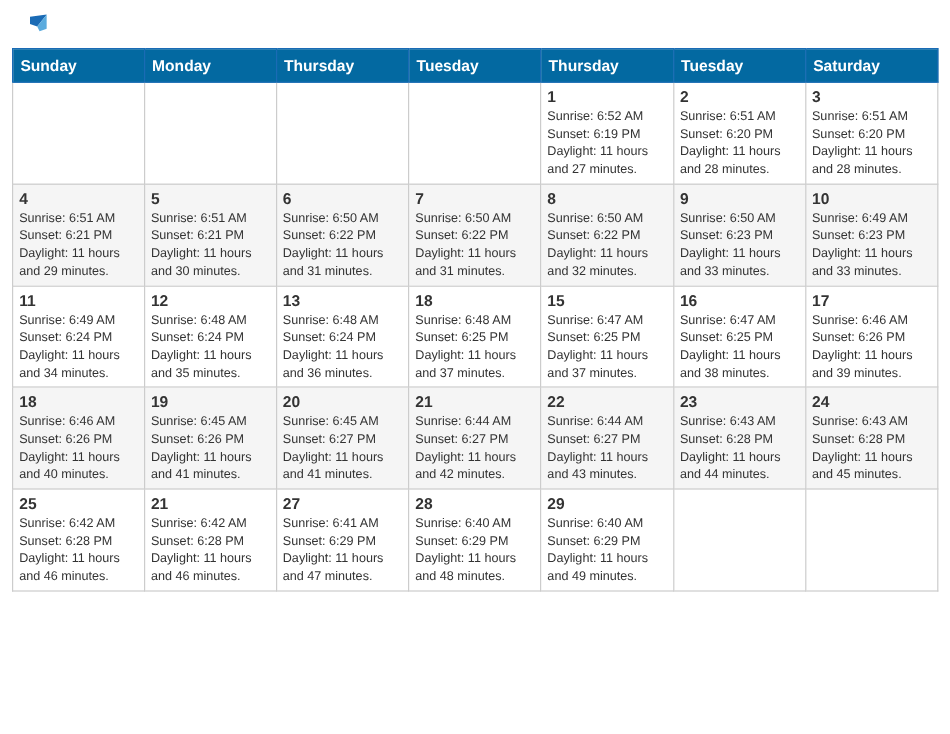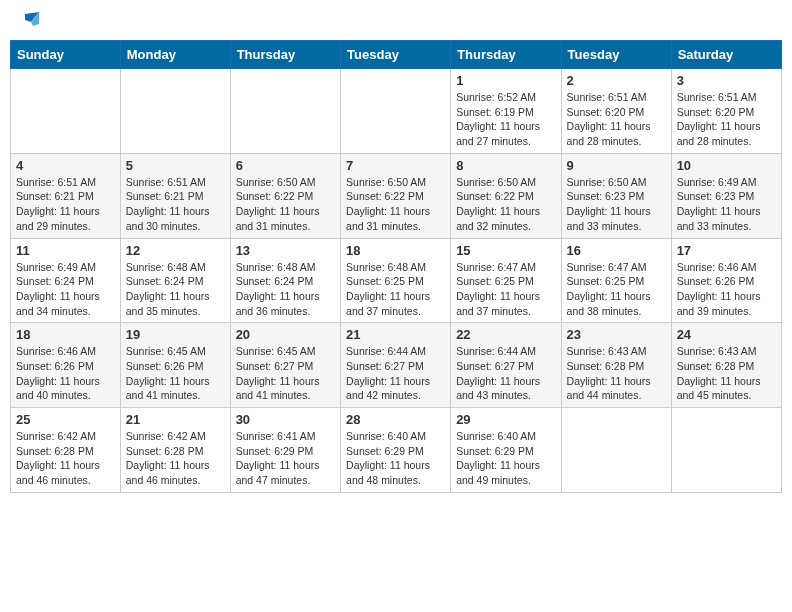--- a/index.html
+++ b/index.html
@@ -240,21 +240,21 @@
       <tr class="row-odd">
         <td>
           <div class="day-number">25</div>
           <div class="day-info">Sunrise: 6:42 AM<br>Sunset: 6:28 PM<br>Daylight: 11 hours and 46 minutes.</div>
         </td>
         <td>
           <div class="day-number">21</div>
           <div class="day-info">Sunrise: 6:42 AM<br>Sunset: 6:28 PM<br>Daylight: 11 hours and 46 minutes.</div>
         </td>
         <td>
-          <div class="day-number">30</div>
+          <div class="day-number">27</div>
           <div class="day-info">Sunrise: 6:41 AM<br>Sunset: 6:29 PM<br>Daylight: 11 hours and 47 minutes.</div>
         </td>
         <td>
           <div class="day-number">28</div>
           <div class="day-info">Sunrise: 6:40 AM<br>Sunset: 6:29 PM<br>Daylight: 11 hours and 48 minutes.</div>
         </td>
         <td>
           <div class="day-number">29</div>
           <div class="day-info">Sunrise: 6:40 AM<br>Sunset: 6:29 PM<br>Daylight: 11 hours and 49 minutes.</div>
         </td>

